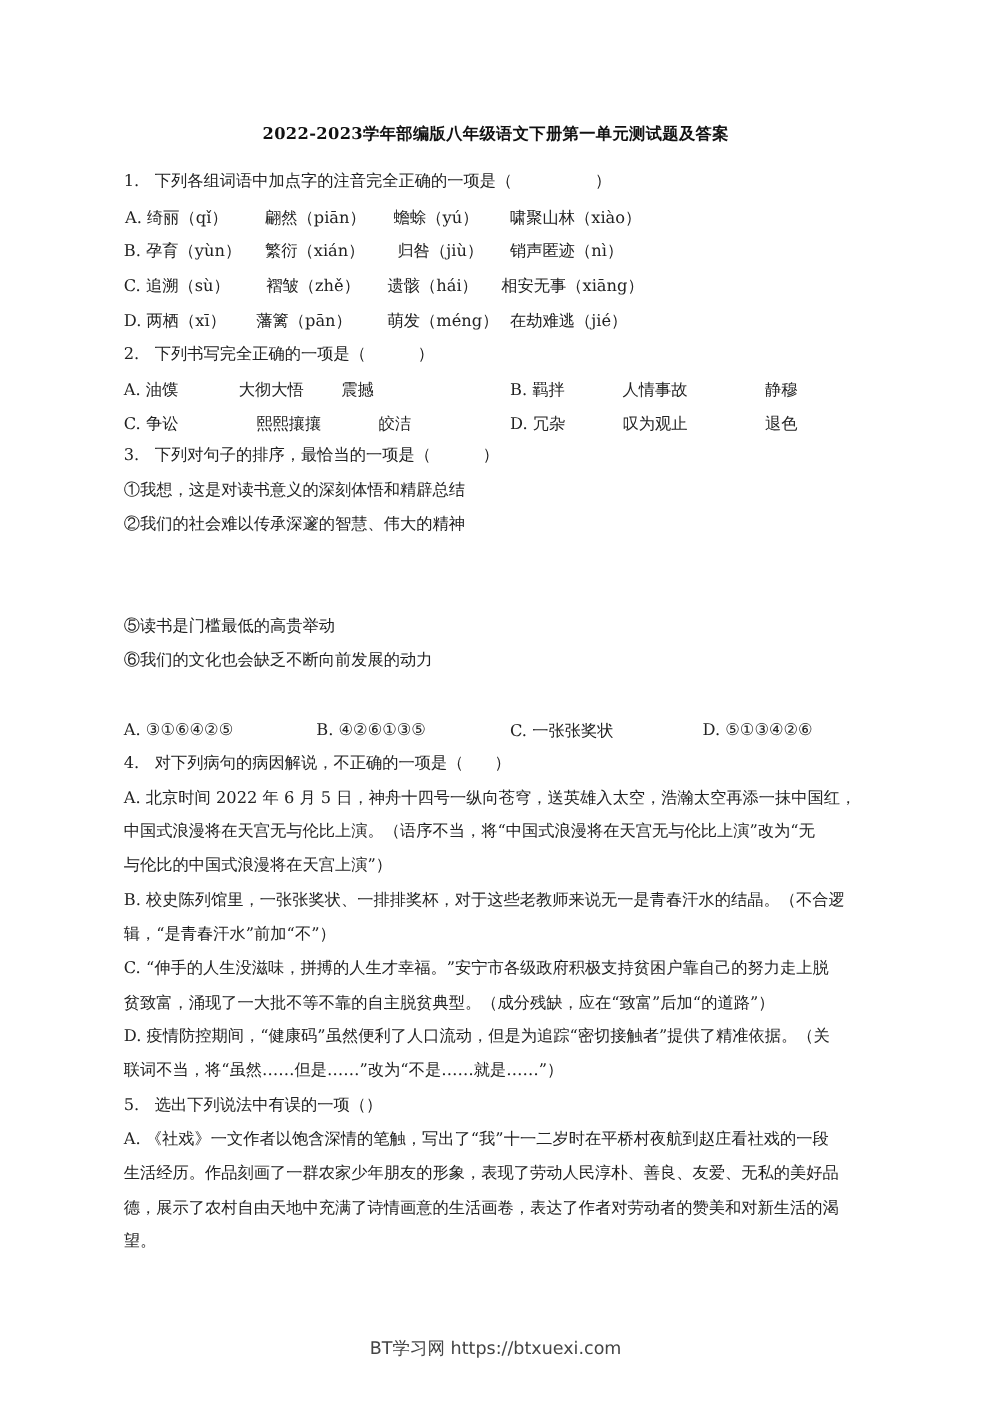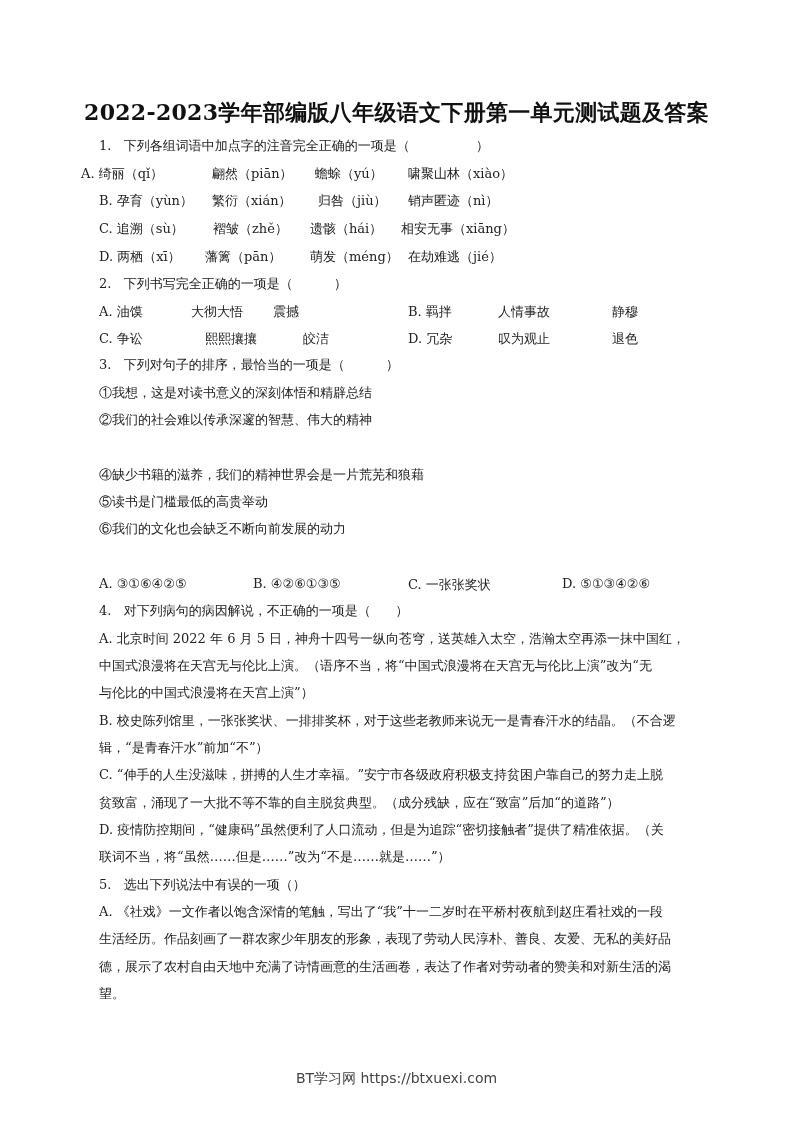--- a/index.html
+++ b/index.html
@@ -1,34 +1,34 @@
 <!DOCTYPE html>
 <html><head>
   <meta charset="utf-8">
   <style>
     html, body { margin: 0; padding: 0; background: #ffffff; }
     body { width: 793px; height: 1122px; position: relative; overflow: hidden;
            font-family: "DejaVu Serif", "Liberation Serif", serif; color: #1a1a1a; }
     .page { position: absolute; left: 0; top: 0; width: 793px; height: 1122px; }
     .title { position: absolute; left: 0; top: 98px; width: 793px; text-align: center;
-             font-size: 22px; font-weight: bold; letter-spacing: 0.3px; color: #111; }
+             font-size: 13px; font-weight: bold; letter-spacing: 0.3px; color: #111; }
     .line { position: absolute; left: 99px; font-size: 13px; line-height: 16px; white-space: nowrap; color: #222; }
     .opt { position: absolute; font-size: 13px; white-space: nowrap; color: #222; }
     .footer { position: absolute; left: 0; top: 1070px; width: 793px; text-align: center;
               font-family: "DejaVu Sans", "Liberation Sans", sans-serif; font-size: 14px; color: #444; }
   </style>
 </head>
 <body>
 
 <div class="page">
 
   <div class="title">2022-2023学年部编版八年级语文下册第一单元测试题及答案</div>
 
   <div class="line" style="top:138px">1.&nbsp;&nbsp;&nbsp;下列各组词语中加点字的注音完全正确的一项是（&nbsp;&nbsp;&nbsp;&nbsp;&nbsp;&nbsp;&nbsp;&nbsp;&nbsp;&nbsp;&nbsp;&nbsp;&nbsp;&nbsp;&nbsp;&nbsp;）</div>
-  <div class="opt" style="left:81px; top:165px">A. 绮丽（qǐ）</div>
+  <div class="opt" style="left:100px; top:165px">A. 绮丽（qǐ）</div>
   <div class="opt" style="left:212px; top:165px">翩然（piān）</div>
   <div class="opt" style="left:315px; top:165px">蟾蜍（yú）</div>
   <div class="opt" style="left:408px; top:165px">啸聚山林（xiào）</div>
 
   <div class="opt" style="left:99px; top:192px">B. 孕育（yùn）</div>
   <div class="opt" style="left:212px; top:192px">繁衍（xián）</div>
   <div class="opt" style="left:318px; top:192px">归咎（jiù）</div>
   <div class="opt" style="left:408px; top:192px">销声匿迹（nì）</div>
 
   <div class="opt" style="left:99px; top:220px">C. 追溯（sù）</div>
@@ -52,21 +52,20 @@
   <div class="opt" style="left:99px; top:330px">C. 争讼</div>
   <div class="opt" style="left:205px; top:330px">熙熙攘攘</div>
   <div class="opt" style="left:273px; top:330px; left:303px">皎洁</div>
   <div class="opt" style="left:408px; top:330px">D. 冗杂</div>
   <div class="opt" style="left:498px; top:330px">叹为观止</div>
   <div class="opt" style="left:612px; top:330px">退色</div>
 
   <div class="line" style="top:357px">3.&nbsp;&nbsp;&nbsp;下列对句子的排序，最恰当的一项是（&nbsp;&nbsp;&nbsp;&nbsp;&nbsp;&nbsp;&nbsp;&nbsp;&nbsp;&nbsp;）</div>
   <div class="line" style="top:412px">②我们的社会难以传承深邃的智慧、伟大的精神</div>
   <div class="line" style="top:385px">①我想，这是对读书意义的深刻体悟和精辟总结</div>
-  <div class="line" style="top:467px">④缺少书籍的滋养，我们的精神世界会是一片荒芜和狼藉</div>
   <div class="line" style="top:494px">⑤读书是门槛最低的高贵举动</div>
   <div class="line" style="top:521px">⑥我们的文化也会缺乏不断向前发展的动力</div>
 
   <div class="opt" style="left:99px; top:576px">A. ③①⑥④②⑤</div>
   <div class="opt" style="left:253px; top:576px">B. ④②⑥①③⑤</div>
   <div class="opt" style="left:408px; top:576px">C. 一张张奖状</div>
   <div class="opt" style="left:562px; top:576px">D. ⑤①③④②⑥</div>
 
   <div class="line" style="top:603px">4.&nbsp;&nbsp;&nbsp;对下列病句的病因解说，不正确的一项是（&nbsp;&nbsp;&nbsp;&nbsp;&nbsp;&nbsp;）</div>
   <div class="line" style="top:631px">A. 北京时间 2022 年 6 月 5 日，神舟十四号一纵向苍穹，送英雄入太空，浩瀚太空再添一抹中国红，</div>

